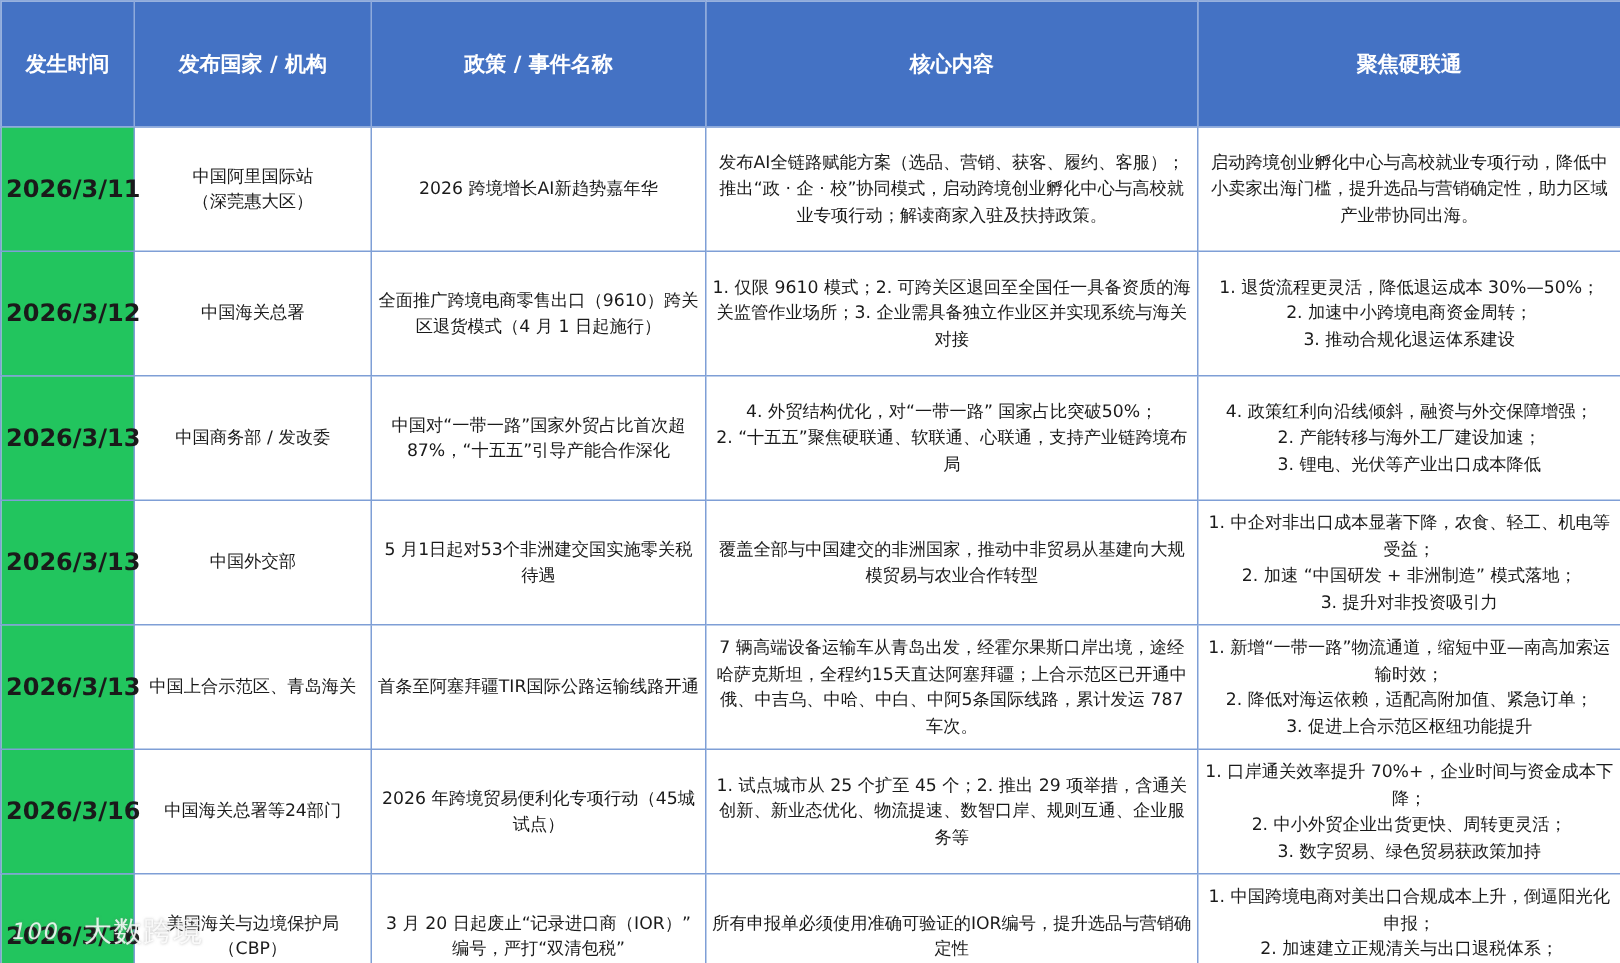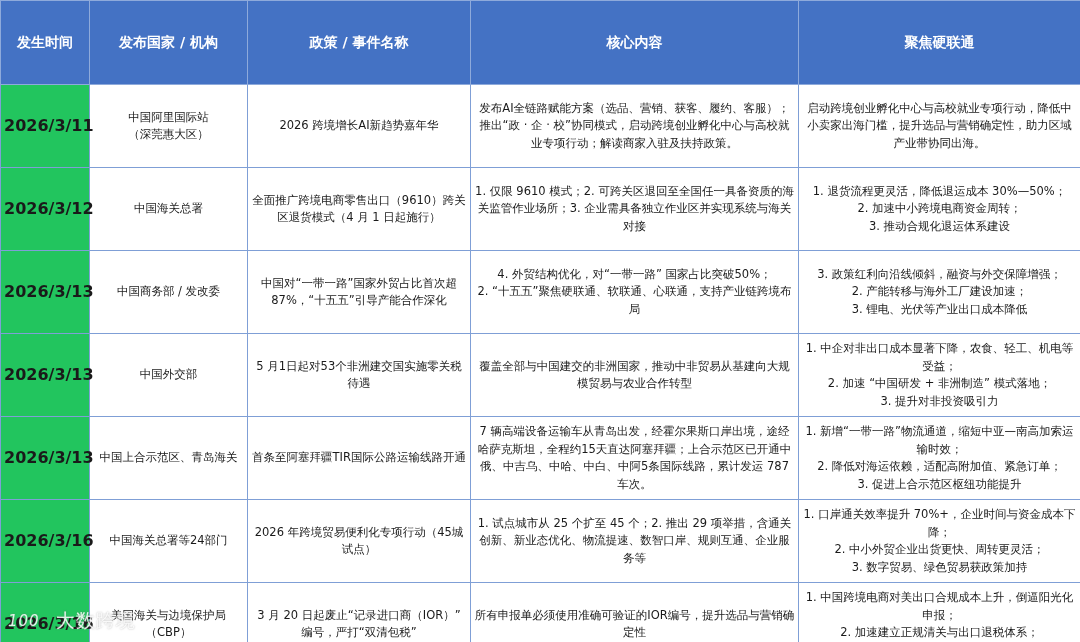--- a/index.html
+++ b/index.html
@@ -84,21 +84,21 @@
           <span class="line">中国商务部 / 发改委</span>
         </td>
         <td class="center">
           <span class="line">中国对“一带一路”国家外贸占比首次超 87%，“十五五”引导产能合作深化</span>
         </td>
         <td class="left">
           <span class="line">4. 外贸结构优化，对“一带一路” 国家占比突破50%；</span>
           <span class="line">2. “十五五”聚焦硬联通、软联通、心联通，支持产业链跨境布局</span>
         </td>
         <td class="left">
-          <span class="line">3. 政策红利向沿线倾斜，融资与外交保障增强；</span>
+          <span class="line">4. 政策红利向沿线倾斜，融资与外交保障增强；</span>
           <span class="line">2. 产能转移与海外工厂建设加速；</span>
           <span class="line">3. 锂电、光伏等产业出口成本降低</span>
         </td>
       </tr>
       <tr>
         <td class="date">2026/3/13</td>
         <td class="center">
           <span class="line">中国外交部</span>
         </td>
         <td class="center">

